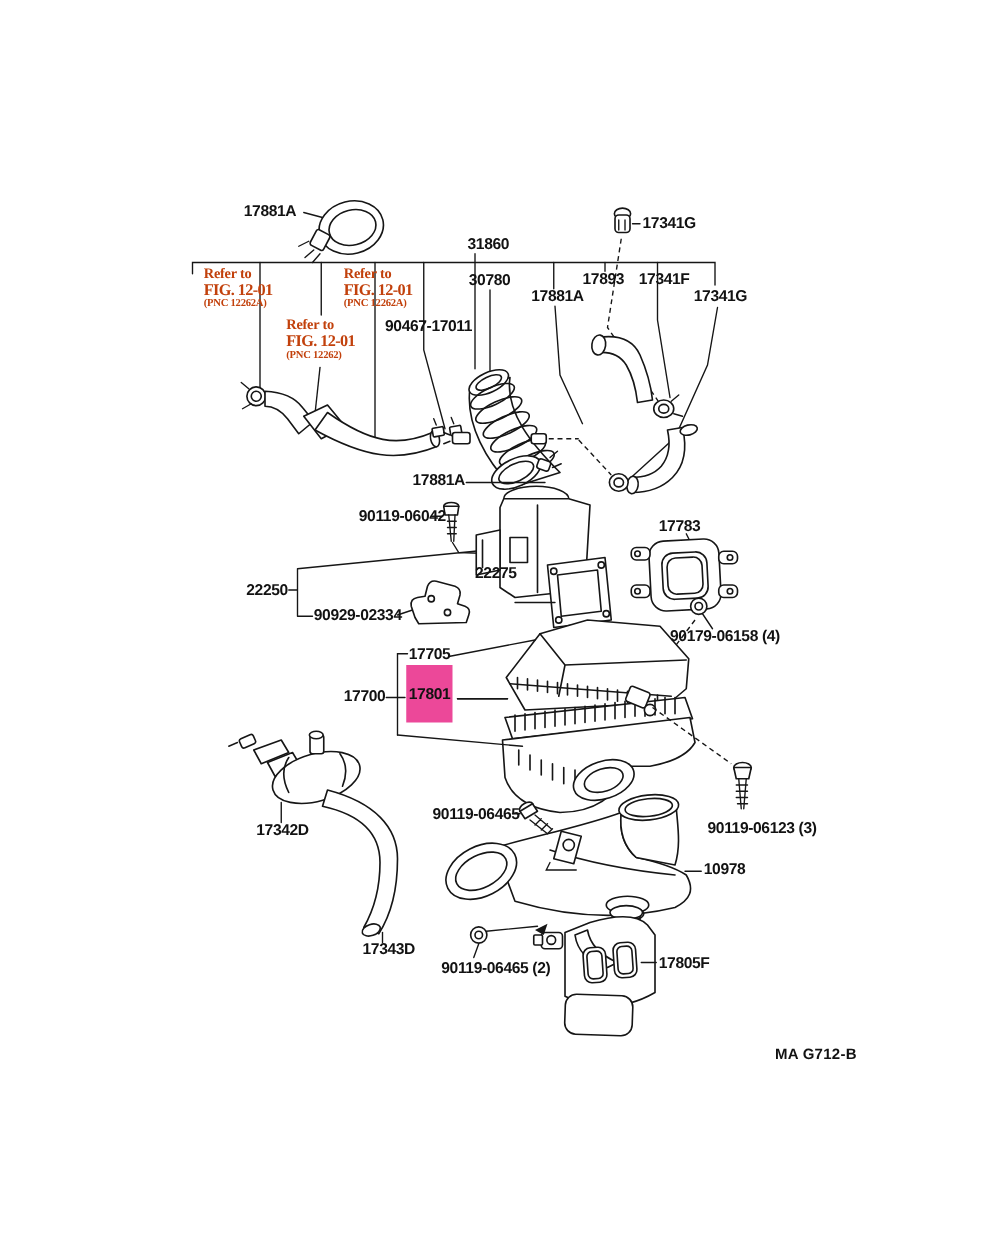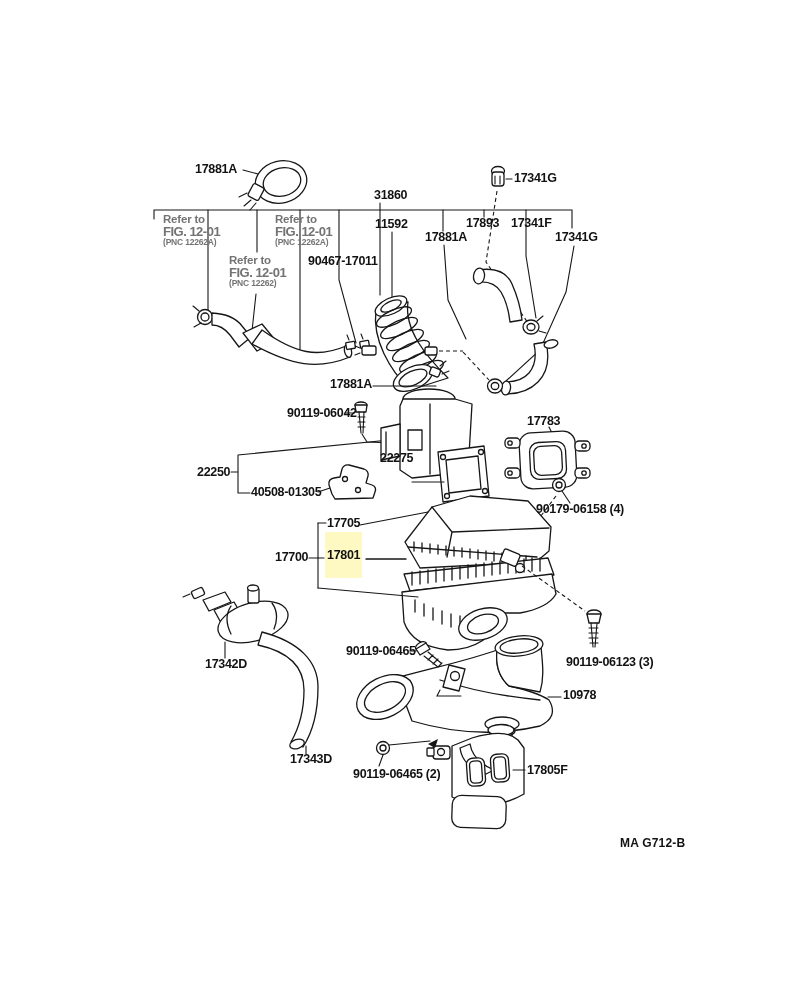--- a/index.html
+++ b/index.html
@@ -7,25 +7,25 @@
          font-family:"Liberation Sans",sans-serif;}
   #art{position:absolute;left:0;top:0;}
   #art *{vector-effect:non-scaling-stroke;}
   .ln{stroke:#161616;stroke-width:1.3;fill:none;stroke-linecap:round;stroke-linejoin:round;}
   .ld{stroke:#161616;stroke-width:1.1;fill:none;stroke-linecap:round;}
   .dash{stroke:#161616;stroke-width:1.1;fill:none;stroke-dasharray:4 3;}
   .fw{fill:#ffffff;stroke:#161616;stroke-width:1.3;stroke-linejoin:round;}
   .fb{fill:#161616;stroke:none;}
   .lbl{position:absolute;font-weight:bold;font-size:12.5px;color:#121212;
        letter-spacing:-0.3px;white-space:nowrap;line-height:13px;}
-  .refer{position:absolute;font-weight:bold;color:#737373;white-space:nowrap;}
+  .refer{position:absolute;font-weight:bold;color:#c2410c;white-space:nowrap;font-family:Liberation Serif, serif;}
   .refer .r1{display:block;font-size:11.5px;line-height:11px;letter-spacing:-0.2px;}
   .refer .r2{display:block;font-size:13px;line-height:13px;letter-spacing:-0.5px;}
   .refer .r3{display:block;font-size:8.5px;line-height:9px;letter-spacing:-0.2px;}
-  .hl{background:#fef9c3;padding:16px 2px;}
+  .hl{background:#ec4899;padding:16px 2px;}
   .footer{position:absolute;font-weight:bold;font-size:12px;color:#121212;letter-spacing:0.2px;margin-left:36px;}
 </style>
 </head>
 <body>
 
 <div id="stage">
 
 <svg id="art" width="800" height="1000" viewBox="0 0 800 1000">
 
   <g>
@@ -275,30 +275,30 @@
 </div>
 
 <div class="refer" style="left:229px;top:255px">
   <span class="r1">Refer to</span>
   <span class="r2">FIG. 12-01</span>
   <span class="r3">(PNC 12262)</span>
 </div>
 
 <div class="lbl" style="left:308px;top:255px">90467-17011</div>
 <div class="lbl" style="left:374px;top:189px">31860</div>
-<div class="lbl" style="left:375px;top:218px">11592</div>
+<div class="lbl" style="left:375px;top:218px">30780</div>
 <div class="lbl" style="left:425px;top:231px">17881A</div>
 <div class="lbl" style="left:466px;top:217px">17893</div>
 <div class="lbl" style="left:511px;top:217px">17341F</div>
 <div class="lbl" style="left:555px;top:231px">17341G</div>
 <div class="lbl" style="left:514px;top:172px">17341G</div>
 <div class="lbl" style="left:330px;top:378px">17881A</div>
 <div class="lbl" style="left:287px;top:407px">90119-06042</div>
 <div class="lbl" style="left:197px;top:466px">22250</div>
-<div class="lbl" style="left:251px;top:486px">40508-01305</div>
+<div class="lbl" style="left:251px;top:486px">90929-02334</div>
 <div class="lbl" style="left:380px;top:452px">22275</div>
 <div class="lbl" style="left:527px;top:415px">17783</div>
 <div class="lbl" style="left:536px;top:503px">90179-06158 (4)</div>
 <div class="lbl" style="left:327px;top:517px">17705</div>
 <div class="lbl" style="left:275px;top:551px">17700</div>
 <div class="lbl" style="left:325px;top:549px"><span class="hl">17801</span></div>
 <div class="lbl" style="left:205px;top:658px">17342D</div>
 <div class="lbl" style="left:346px;top:645px">90119-06465</div>
 <div class="lbl" style="left:566px;top:656px">90119-06123 (3)</div>
 <div class="lbl" style="left:563px;top:689px">10978</div>

